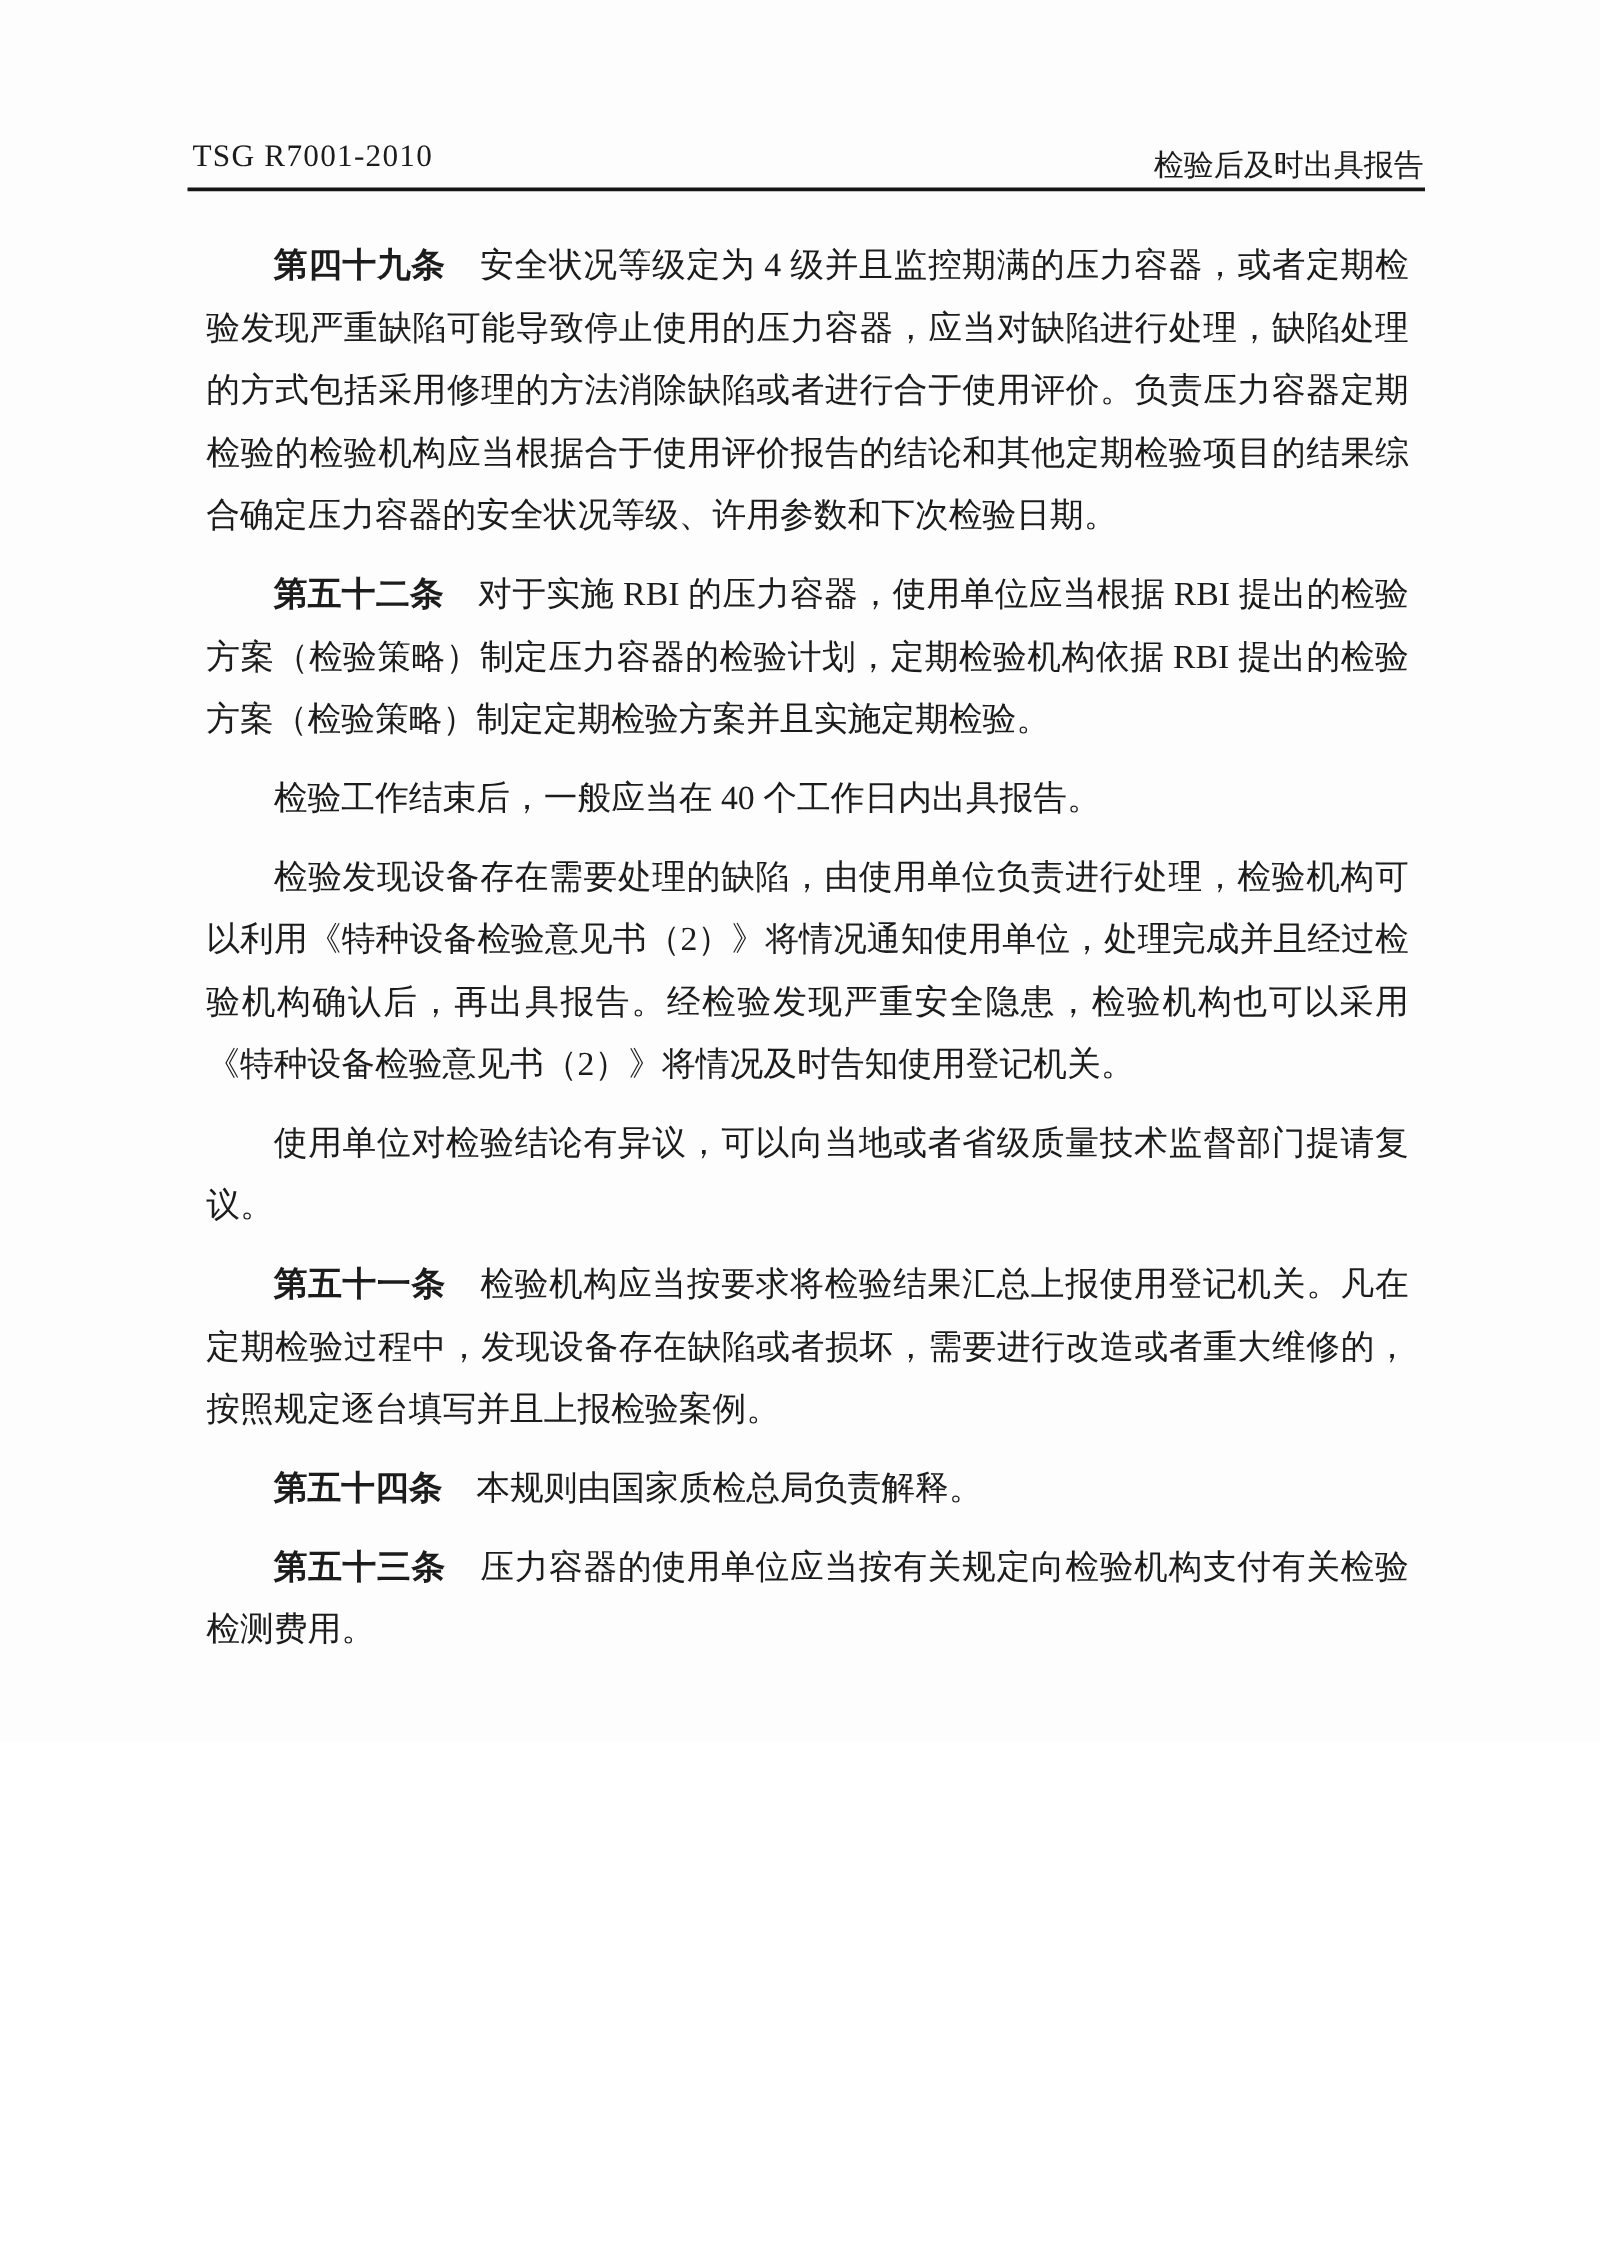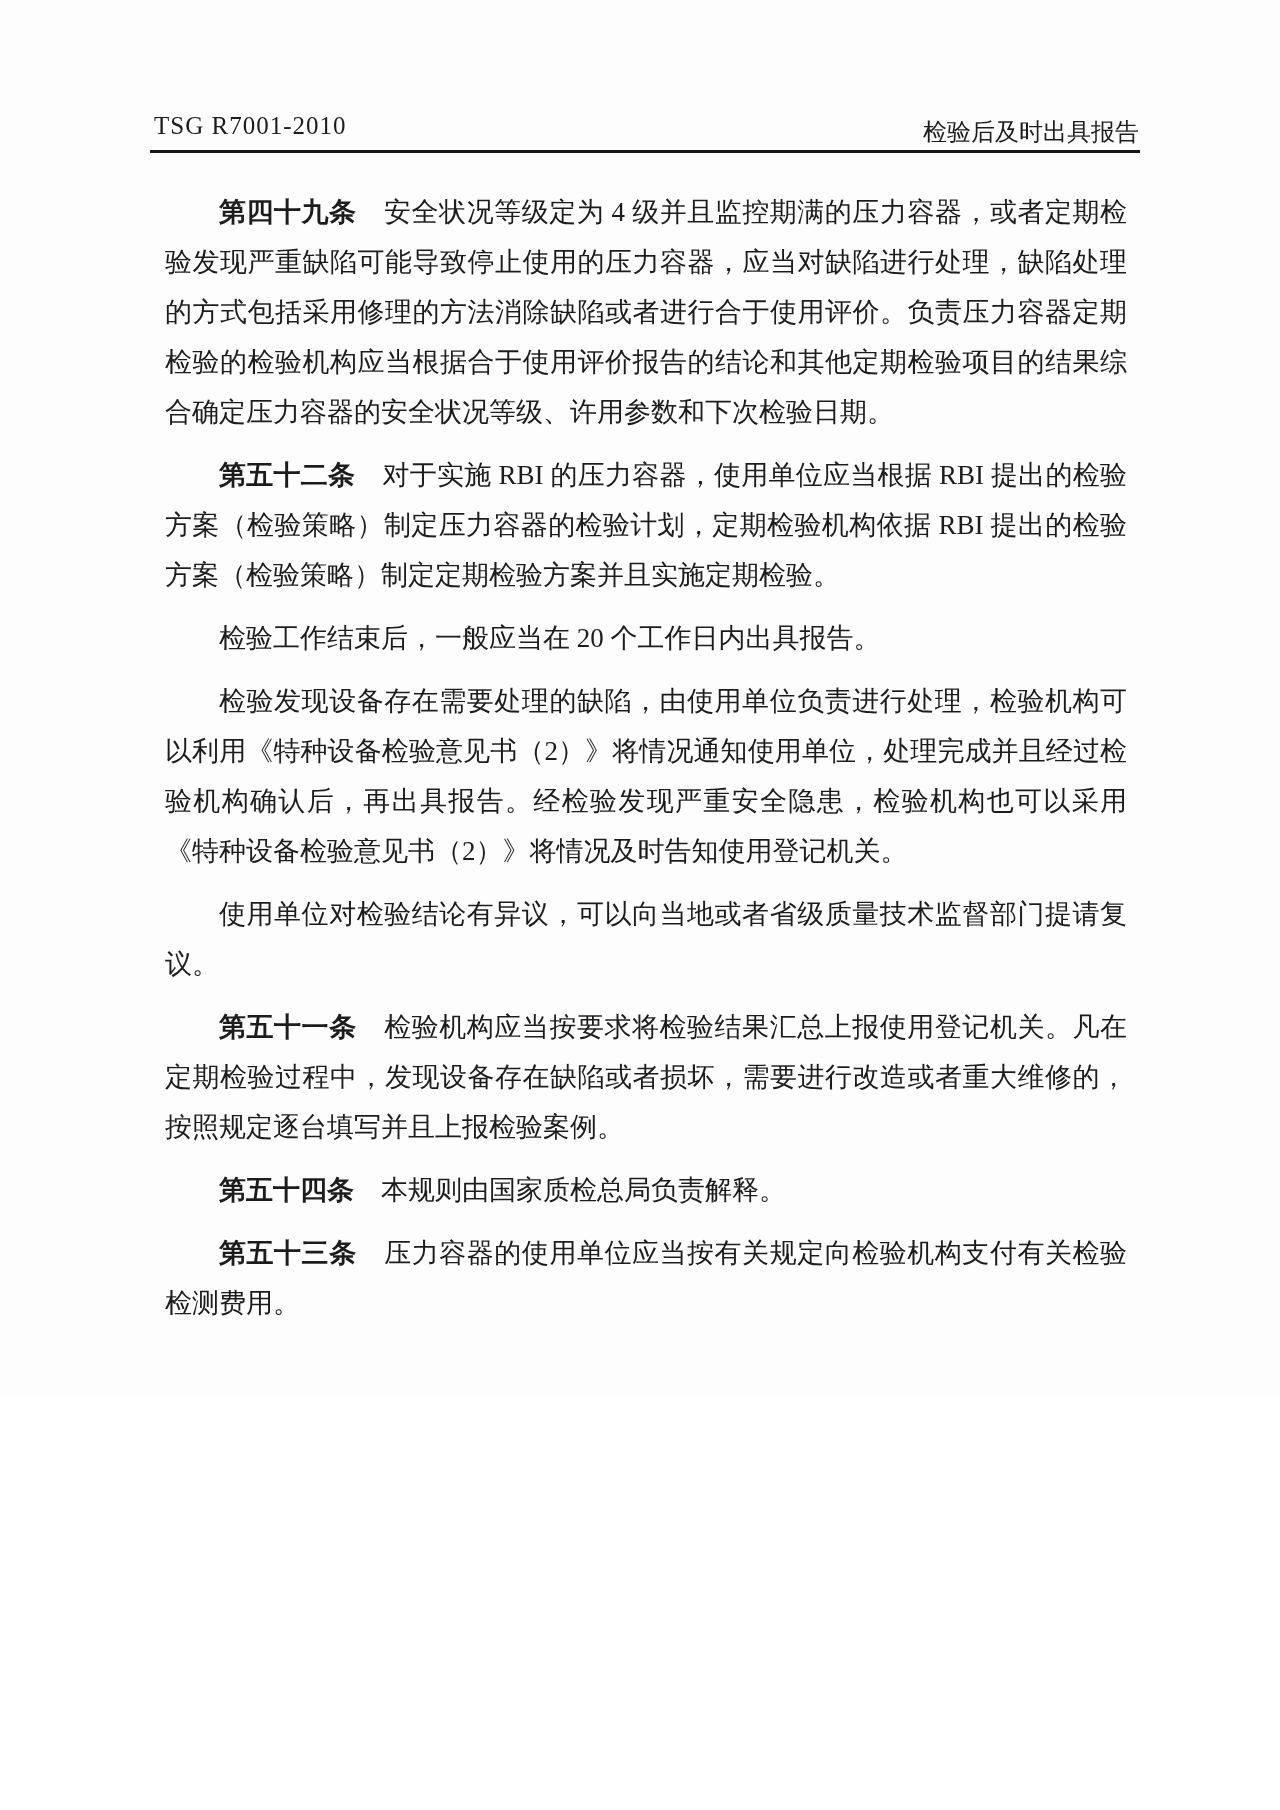--- a/index.html
+++ b/index.html
@@ -82,21 +82,21 @@
 
 <div class="page">
 
   <div class="header-left">TSG R7001-2010</div>
   <div class="header-right">检验后及时出具报告</div>
   <div class="header-rule"></div>
 
   <div class="body-text">
     <p class="para"><b>第四十九条</b><span>　安全状况等级定为 4 级并且监控期满的压力容器，或者定期检验发现严重缺陷可能导致停止使用的压力容器，应当对缺陷进行处理，缺陷处理的方式包括采用修理的方法消除缺陷或者进行合于使用评价。负责压力容器定期检验的检验机构应当根据合于使用评价报告的结论和其他定期检验项目的结果综合确定压力容器的安全状况等级、许用参数和下次检验日期。</span></p>
     <p class="para"><b>第五十二条</b><span>　对于实施 RBI 的压力容器，使用单位应当根据 RBI 提出的检验方案（检验策略）制定压力容器的检验计划，定期检验机构依据 RBI 提出的检验方案（检验策略）制定定期检验方案并且实施定期检验。</span></p>
-    <p class="para"><b></b><span>检验工作结束后，一般应当在 20 个工作日内出具报告。</span></p>
+    <p class="para"><b></b><span>检验工作结束后，一般应当在 40 个工作日内出具报告。</span></p>
     <p class="para"><b></b><span>检验发现设备存在需要处理的缺陷，由使用单位负责进行处理，检验机构可以利用《特种设备检验意见书（2）》将情况通知使用单位，处理完成并且经过检验机构确认后，再出具报告。经检验发现严重安全隐患，检验机构也可以采用《特种设备检验意见书（2）》将情况及时告知使用登记机关。</span></p>
     <p class="para"><b></b><span>使用单位对检验结论有异议，可以向当地或者省级质量技术监督部门提请复议。</span></p>
     <p class="para"><b>第五十一条</b><span>　检验机构应当按要求将检验结果汇总上报使用登记机关。凡在定期检验过程中，发现设备存在缺陷或者损坏，需要进行改造或者重大维修的，按照规定逐台填写并且上报检验案例。</span></p>
     <p class="para"><b>第五十四条</b><span>　本规则由国家质检总局负责解释。</span></p>
     <p class="para"><b>第五十三条</b><span>　压力容器的使用单位应当按有关规定向检验机构支付有关检验检测费用。</span></p>
   </div>
 
   <div class="page-number">—16—</div>
 
   <div class="watermark">

